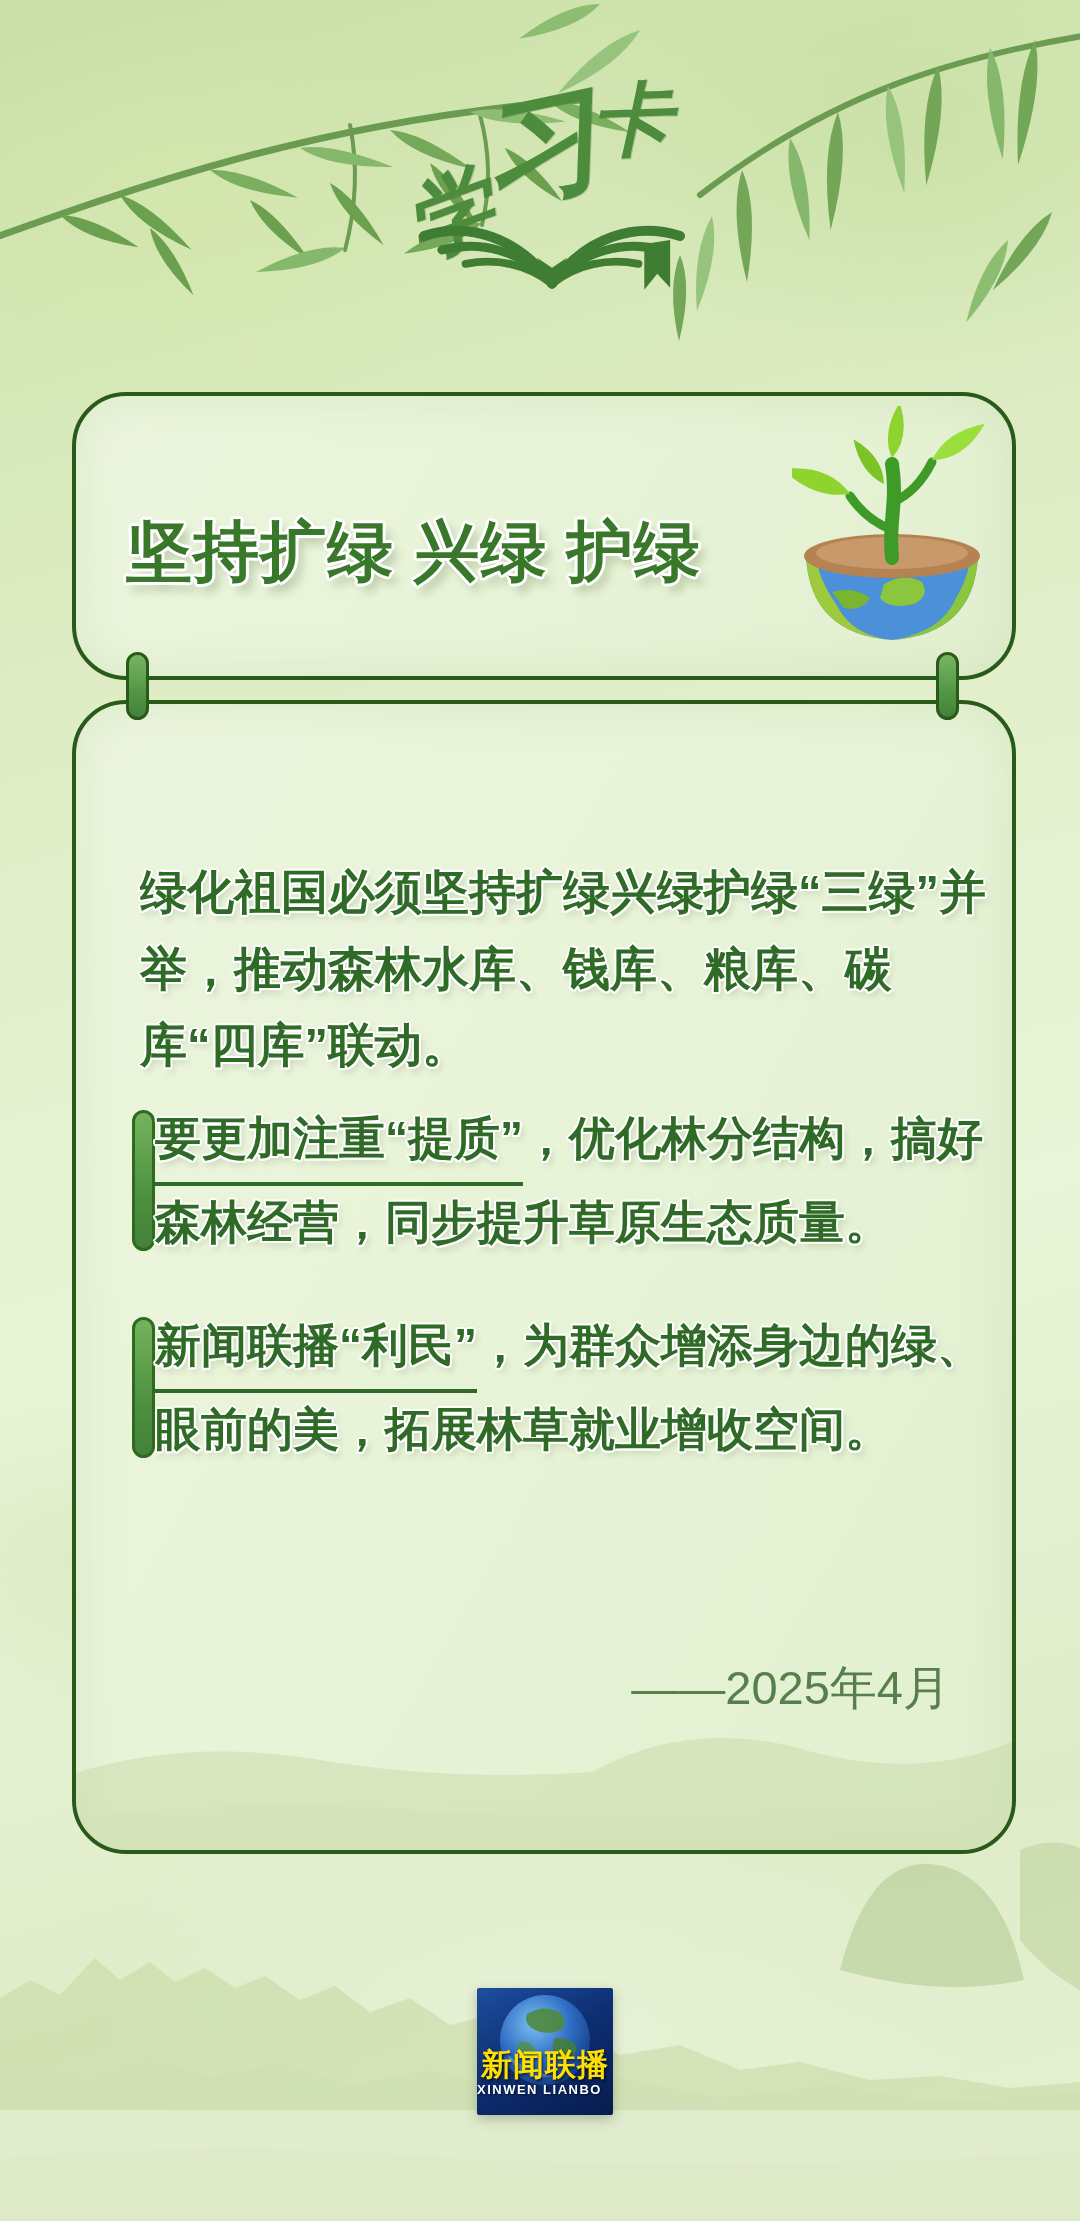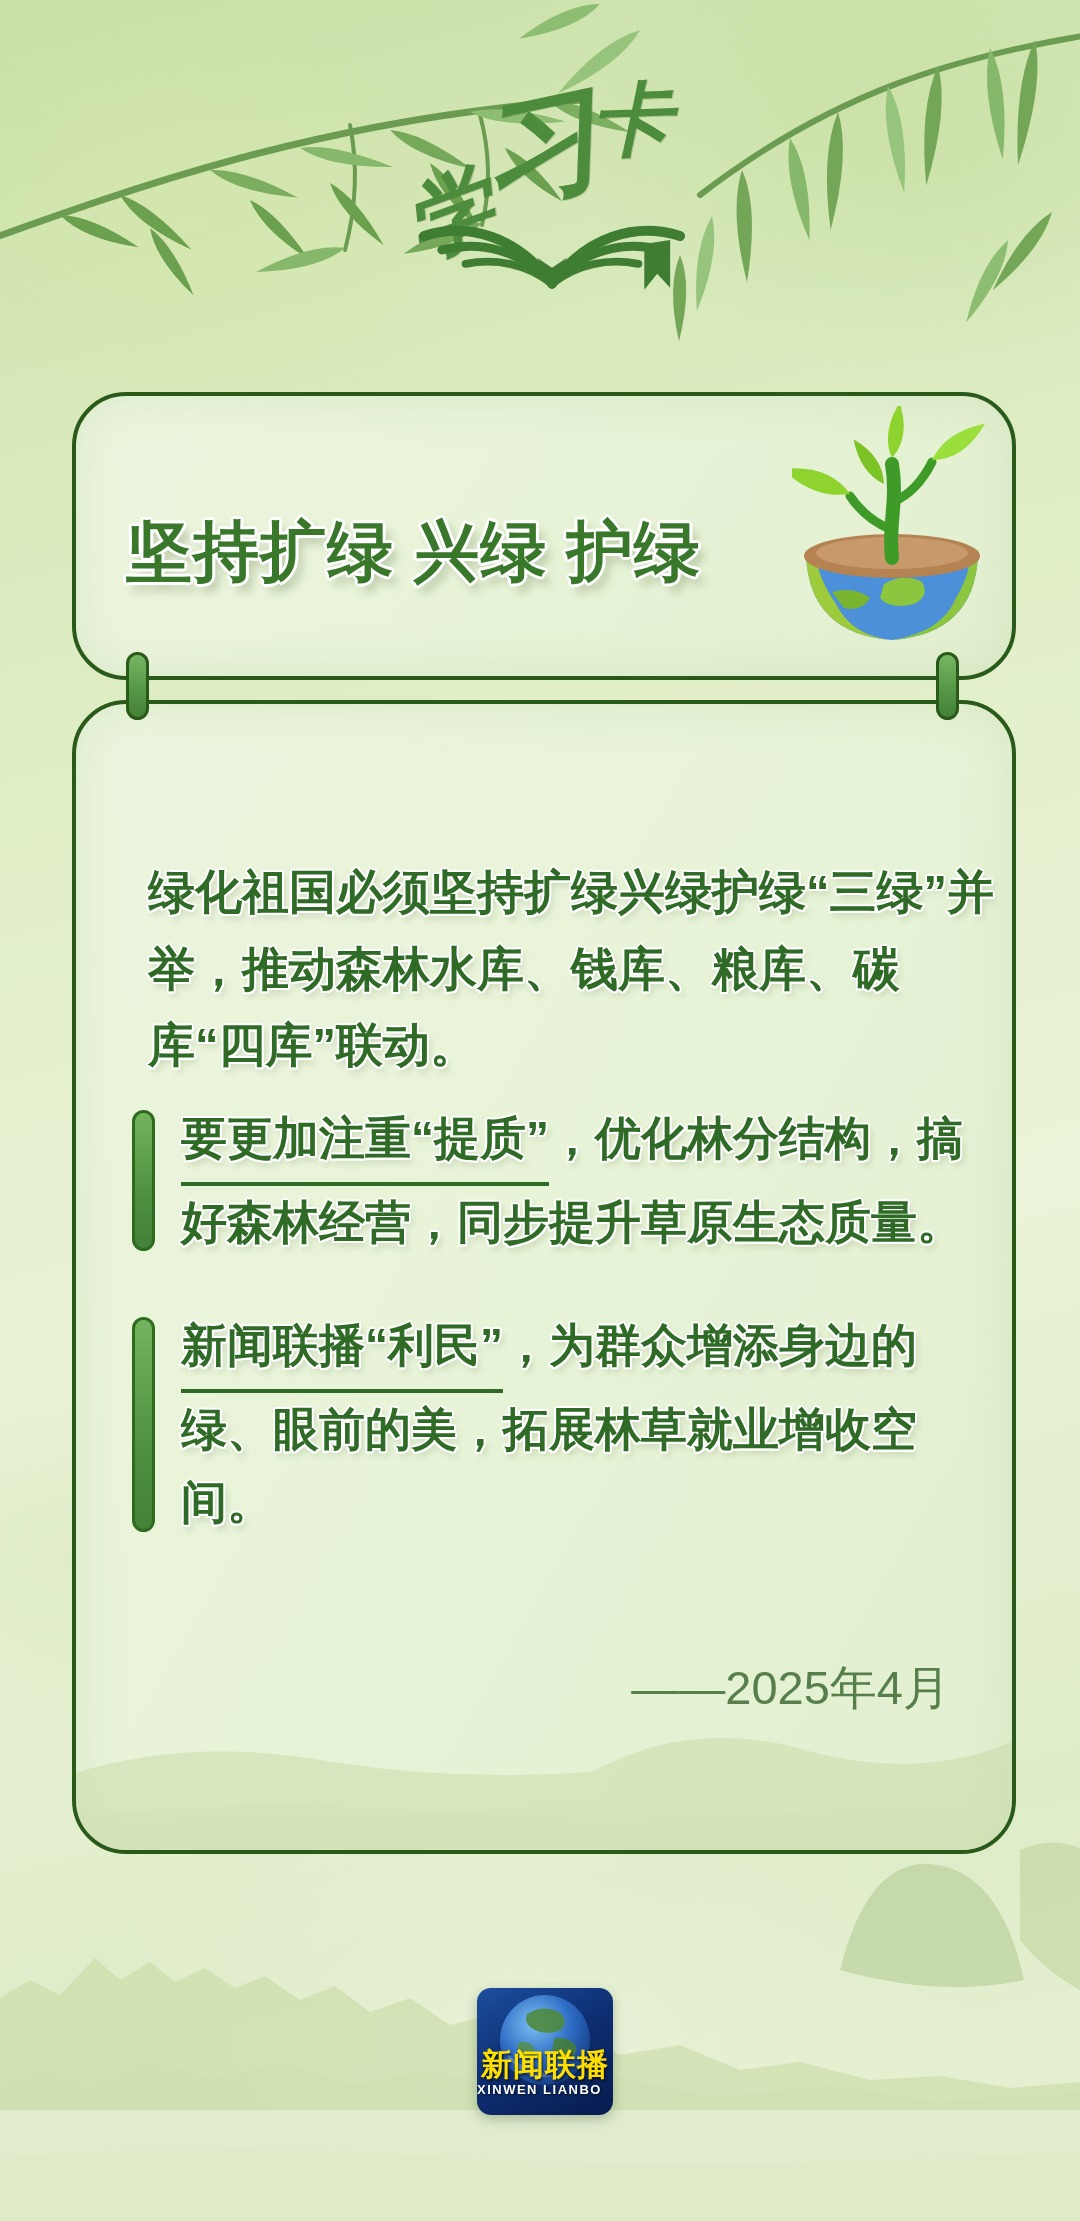--- a/index.html
+++ b/index.html
@@ -39,40 +39,40 @@
 
   
   .main-title{position:absolute;left:50px;top:102px;font-size:66px;font-weight:900;letter-spacing:1px;
       color:#39772b;white-space:nowrap;
       text-shadow:3px 0 0 #fff,-3px 0 0 #fff,0 3px 0 #fff,0 -3px 0 #fff,
                   2px 2px 0 #fff,-2px 2px 0 #fff,2px -2px 0 #fff,-2px -2px 0 #fff,
                   6px 8px 10px rgba(70,100,50,.32);margin-top:9px;}
   .plant{position:absolute;right:20px;top:10px;width:200px;height:240px;}
 
   
-  .intro{position:absolute;left:72px;top:150px;width:852px;font-size:47px;font-weight:900;color:#2f6b26;
+  .intro{position:absolute;left:64px;top:150px;width:852px;font-size:47px;font-weight:900;color:#2f6b26;
       line-height:1.63;
       text-shadow:2px 0 0 #fff,-2px 0 0 #fff,0 2px 0 #fff,0 -2px 0 #fff,
                   1.5px 1.5px 0 #fff,-1.5px 1.5px 0 #fff,1.5px -1.5px 0 #fff,-1.5px -1.5px 0 #fff,
                   3px 5px 6px rgba(80,110,60,.22);}
   .points{position:absolute;left:56px;top:398px;width:860px;display:flex;flex-direction:column;gap:50px;}
-  .point{display:flex;gap:26px;}
+  .point{display:flex;}
   .bar{flex:0 0 17px;border-radius:12px;margin:8px 0;border:3px solid #2f6b1f;
        background:linear-gradient(180deg,#74b35e 0%,#4f9140 60%,#44813a 100%);}
   .point-text{font-size:46px;font-weight:900;color:#2f6b26;line-height:1.6;
       text-shadow:2px 0 0 #fff,-2px 0 0 #fff,0 2px 0 #fff,0 -2px 0 #fff,
                   1.5px 1.5px 0 #fff,-1.5px 1.5px 0 #fff,1.5px -1.5px 0 #fff,-1.5px -1.5px 0 #fff,
                   3px 5px 6px rgba(80,110,60,.22);}
   .hl{display:inline-block;border-bottom:4px solid #2f6b26;padding-bottom:6px;}
   .attr{position:absolute;right:62px;top:948px;text-align:right;color:#567f4b;font-size:47px;line-height:1.55;}
   .card-mountain{position:absolute;left:-4px;bottom:-4px;width:940px;height:230px;}
 
   
   .mountains{position:absolute;left:0;top:1830px;width:1080px;height:391px;z-index:2;}
-  .tvlogo{position:absolute;left:477px;top:1988px;width:136px;height:127px;z-index:5;border-radius:14px;overflow:hidden;
+  .tvlogo{position:absolute;left:477px;top:1988px;width:136px;height:127px;z-index:5;border-radius:2px;overflow:hidden;
       background:linear-gradient(150deg,#1d4f9e 0%,#0e2f74 45%,#071c4e 100%);
       box-shadow:0 4px 12px rgba(40,70,40,.3);}
   .earth{position:absolute;left:20px;top:4px;width:96px;height:96px;}
   .tv-cn{position:absolute;left:0;right:0;top:56px;text-align:center;color:#ffdf00;font-size:31px;font-weight:900;
       letter-spacing:1px;text-shadow:1px 2px 3px rgba(0,0,0,.65);}
   .tv-en{position:absolute;left:0;right:0;top:94px;text-align:left;color:#ffffff;font-size:13px;font-weight:700;
       letter-spacing:1.5px;text-shadow:1px 1px 2px rgba(0,0,0,.65);}
 </style>
 </head>
 <body>

